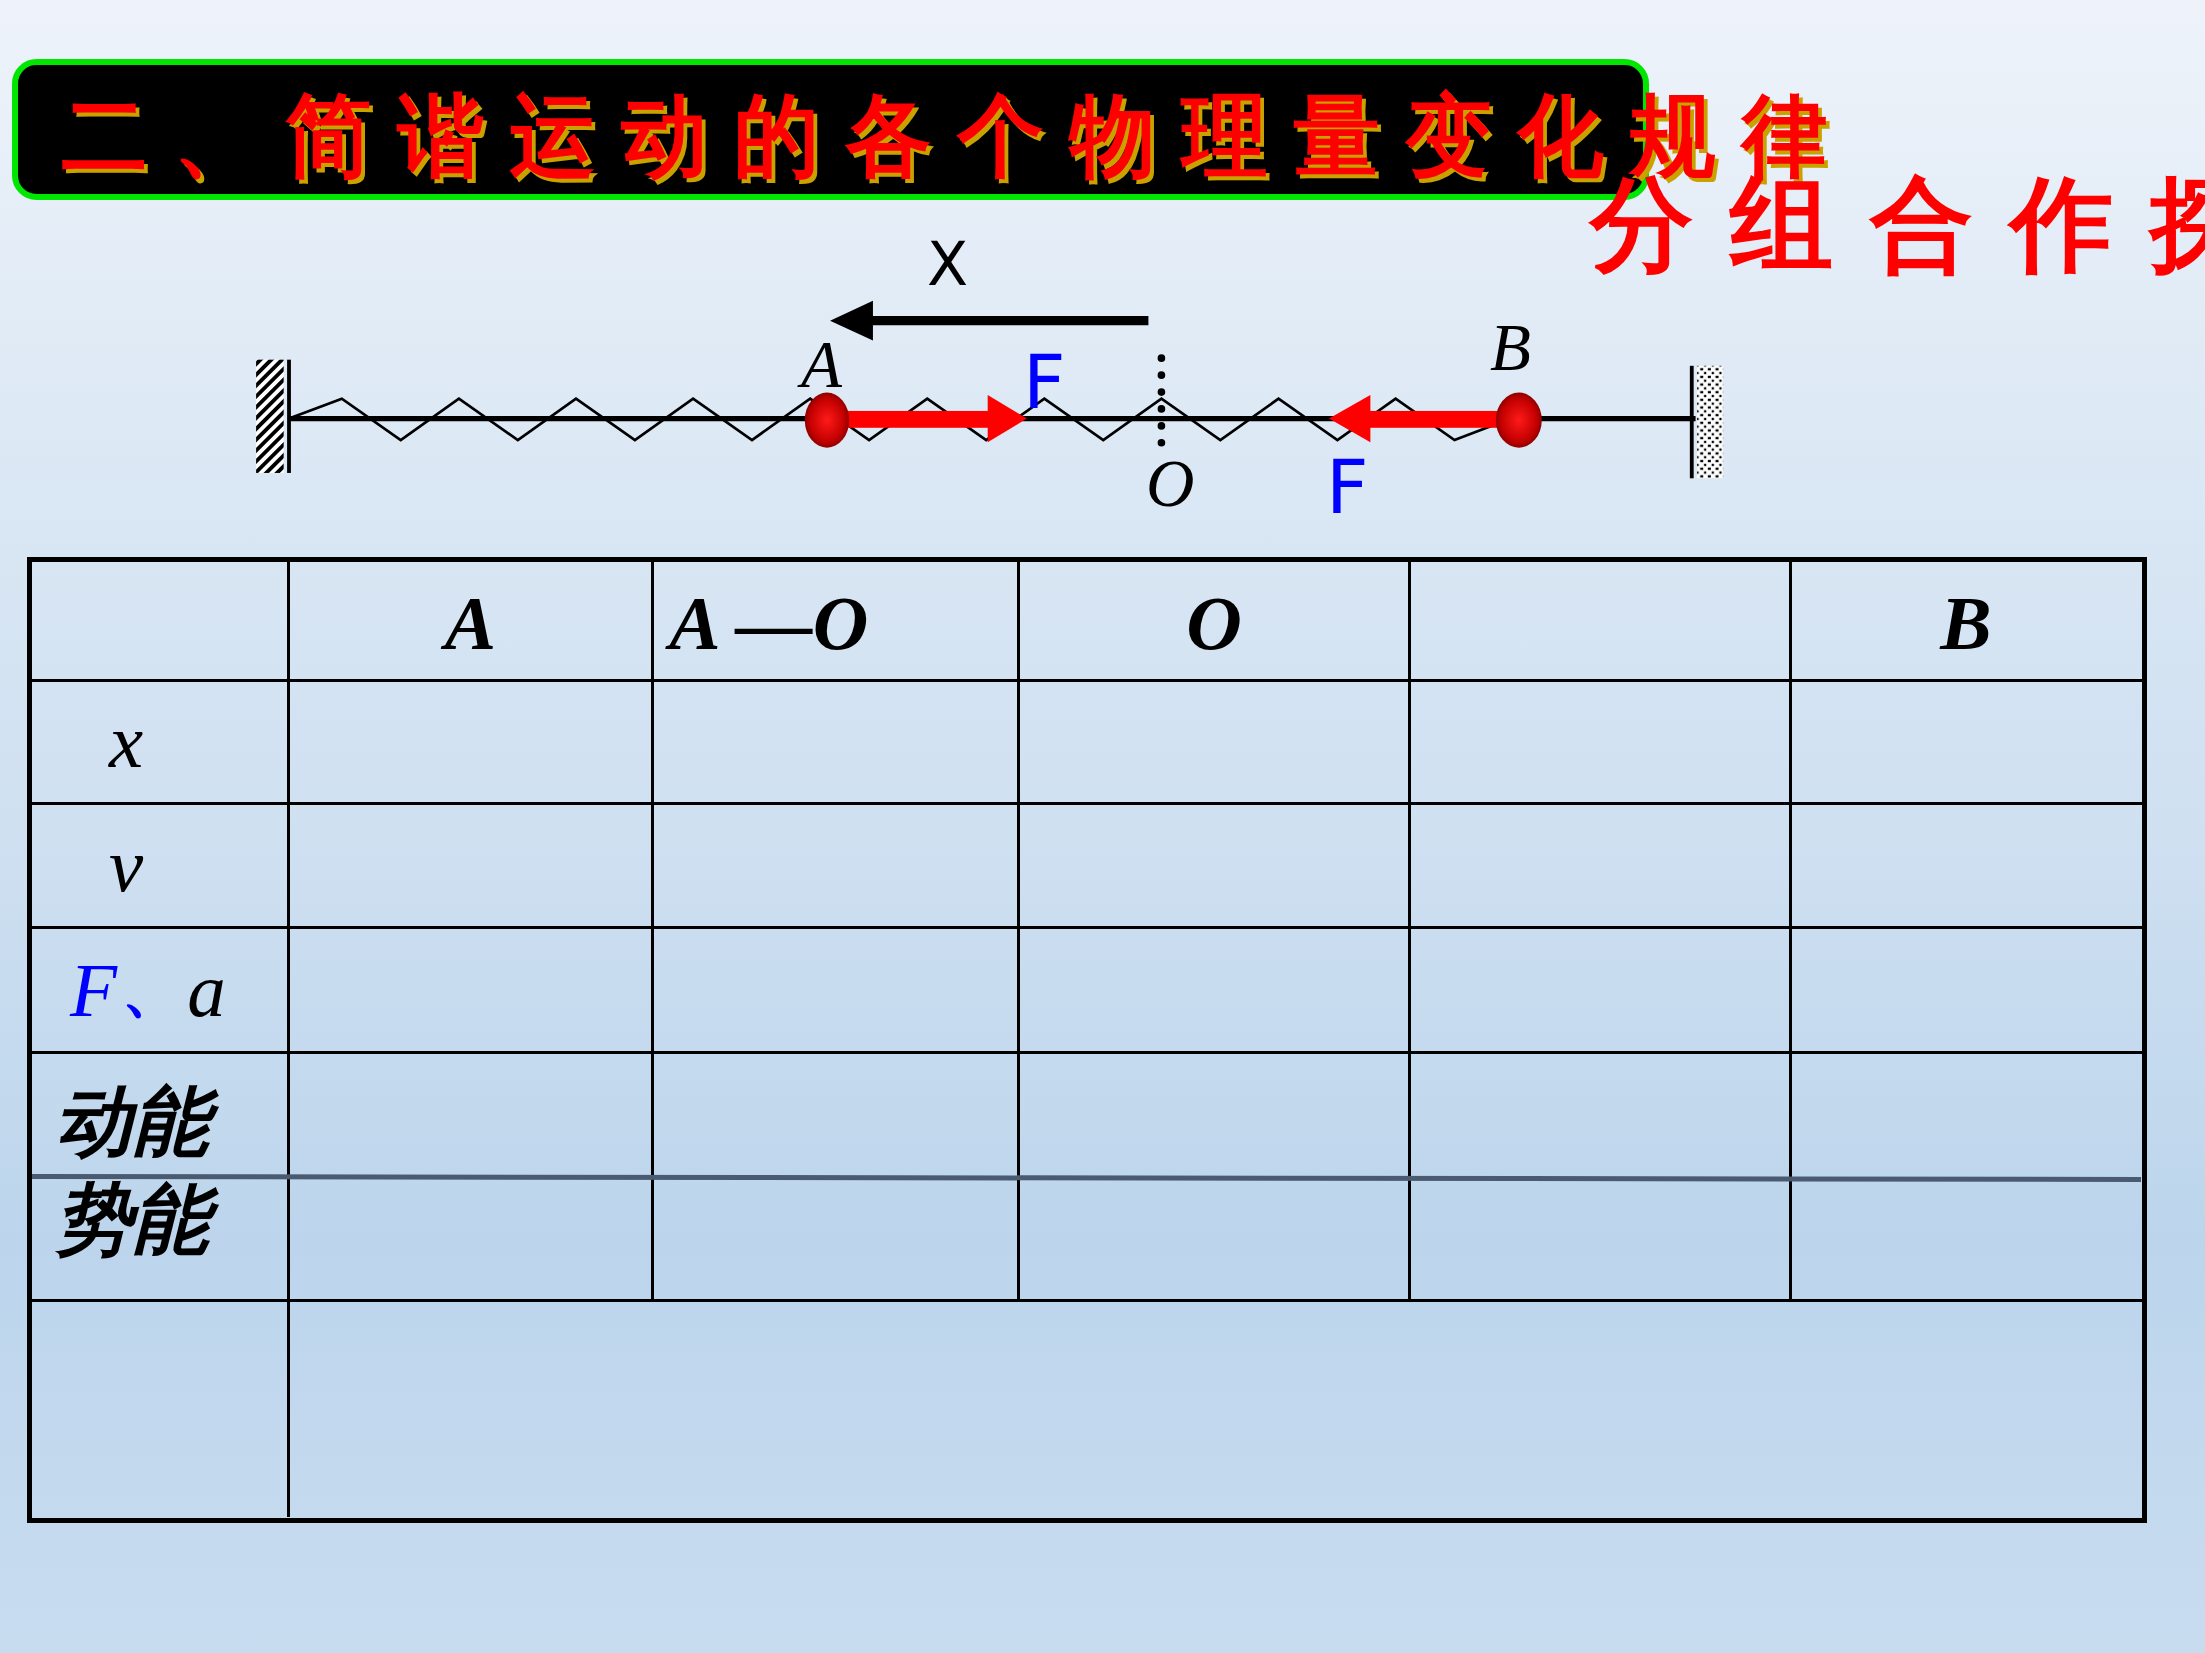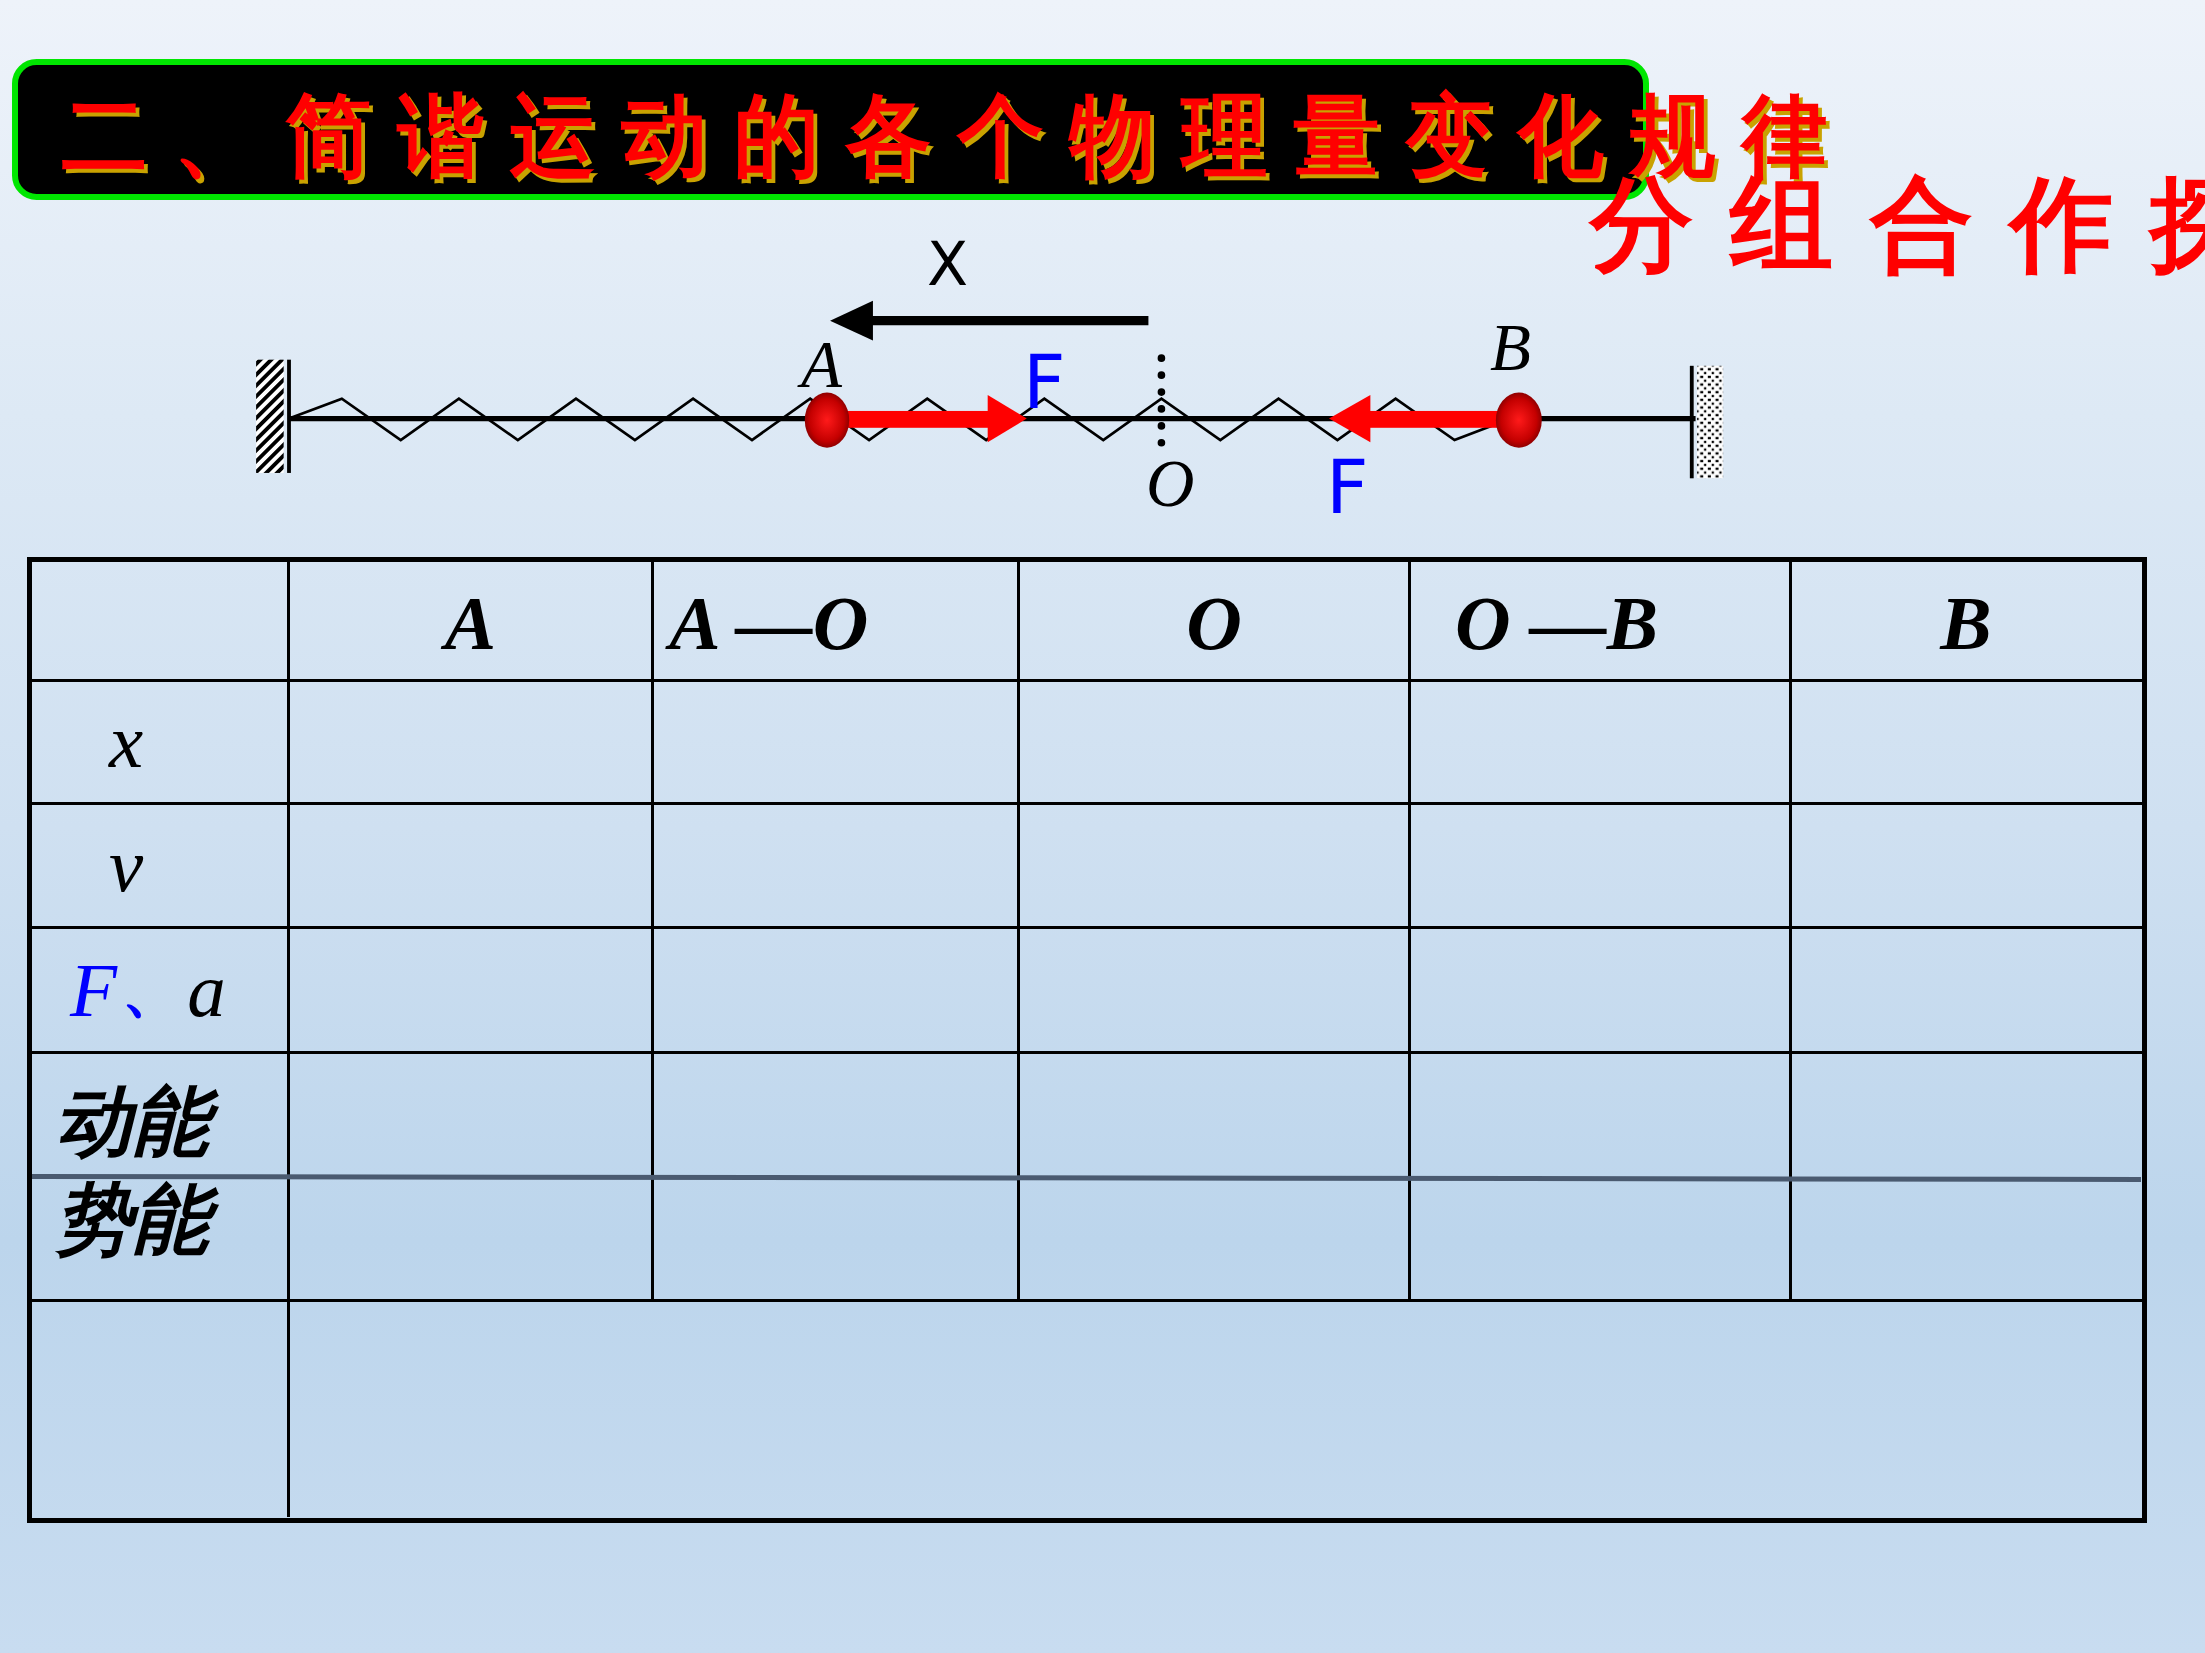--- a/index.html
+++ b/index.html
@@ -133,21 +133,20 @@
   <div class="hline" style="left:0; right:0; top:364px;"></div>
   <div class="hline" style="left:0; right:0; top:489px;"></div>
   <div class="hline" style="left:0; right:0; top:737px;"></div>
 
   <div class="abs" style="left:0; width:2109px; top:612px; height:5.4px; background:#4a5a70; transform:rotate(0.08deg); transform-origin:left center;"></div>
 
   <div class="hdr-cell" style="left:0; width:255px;"></div>
   <div class="hdr-cell" style="left:258px; width:361px;">A</div>
   <div class="hdr-cell" style="left:622px; width:293px; justify-content:flex-start; padding-left:15.3px; box-sizing:border-box;">A —O</div>
   <div class="hdr-cell" style="left:988px; width:388px;">O</div>
-  <div class="hdr-cell" style="left:1379px; width:378px; justify-content:flex-start; padding-left:44px; box-sizing:border-box;">O —B</div>
   <div class="hdr-cell" style="left:1760px; width:348px;">B</div>
 
   <div class="row-lbl" style="top:120px; height:119px; padding-left:77px; font-size:77px; font-weight:normal; box-sizing:border-box;">x</div>
   <div class="row-lbl" style="top:243px; height:121px; padding-left:77px; font-size:77px; font-weight:normal; box-sizing:border-box;">v</div>
   <div class="row-lbl" style="top:367px; height:122px; padding-left:38px; font-size:77px; box-sizing:border-box;">
     <span style="color:#0000ff; font-weight:normal;">F</span>
     <span style="color:#0000ff; font-style:normal; font-size:61px; margin:0 4.6px;">、</span>
     <span style="font-weight:normal;">a</span>
   </div>
   <div class="row-lbl-cjk" style="top:515px;">动能</div>

